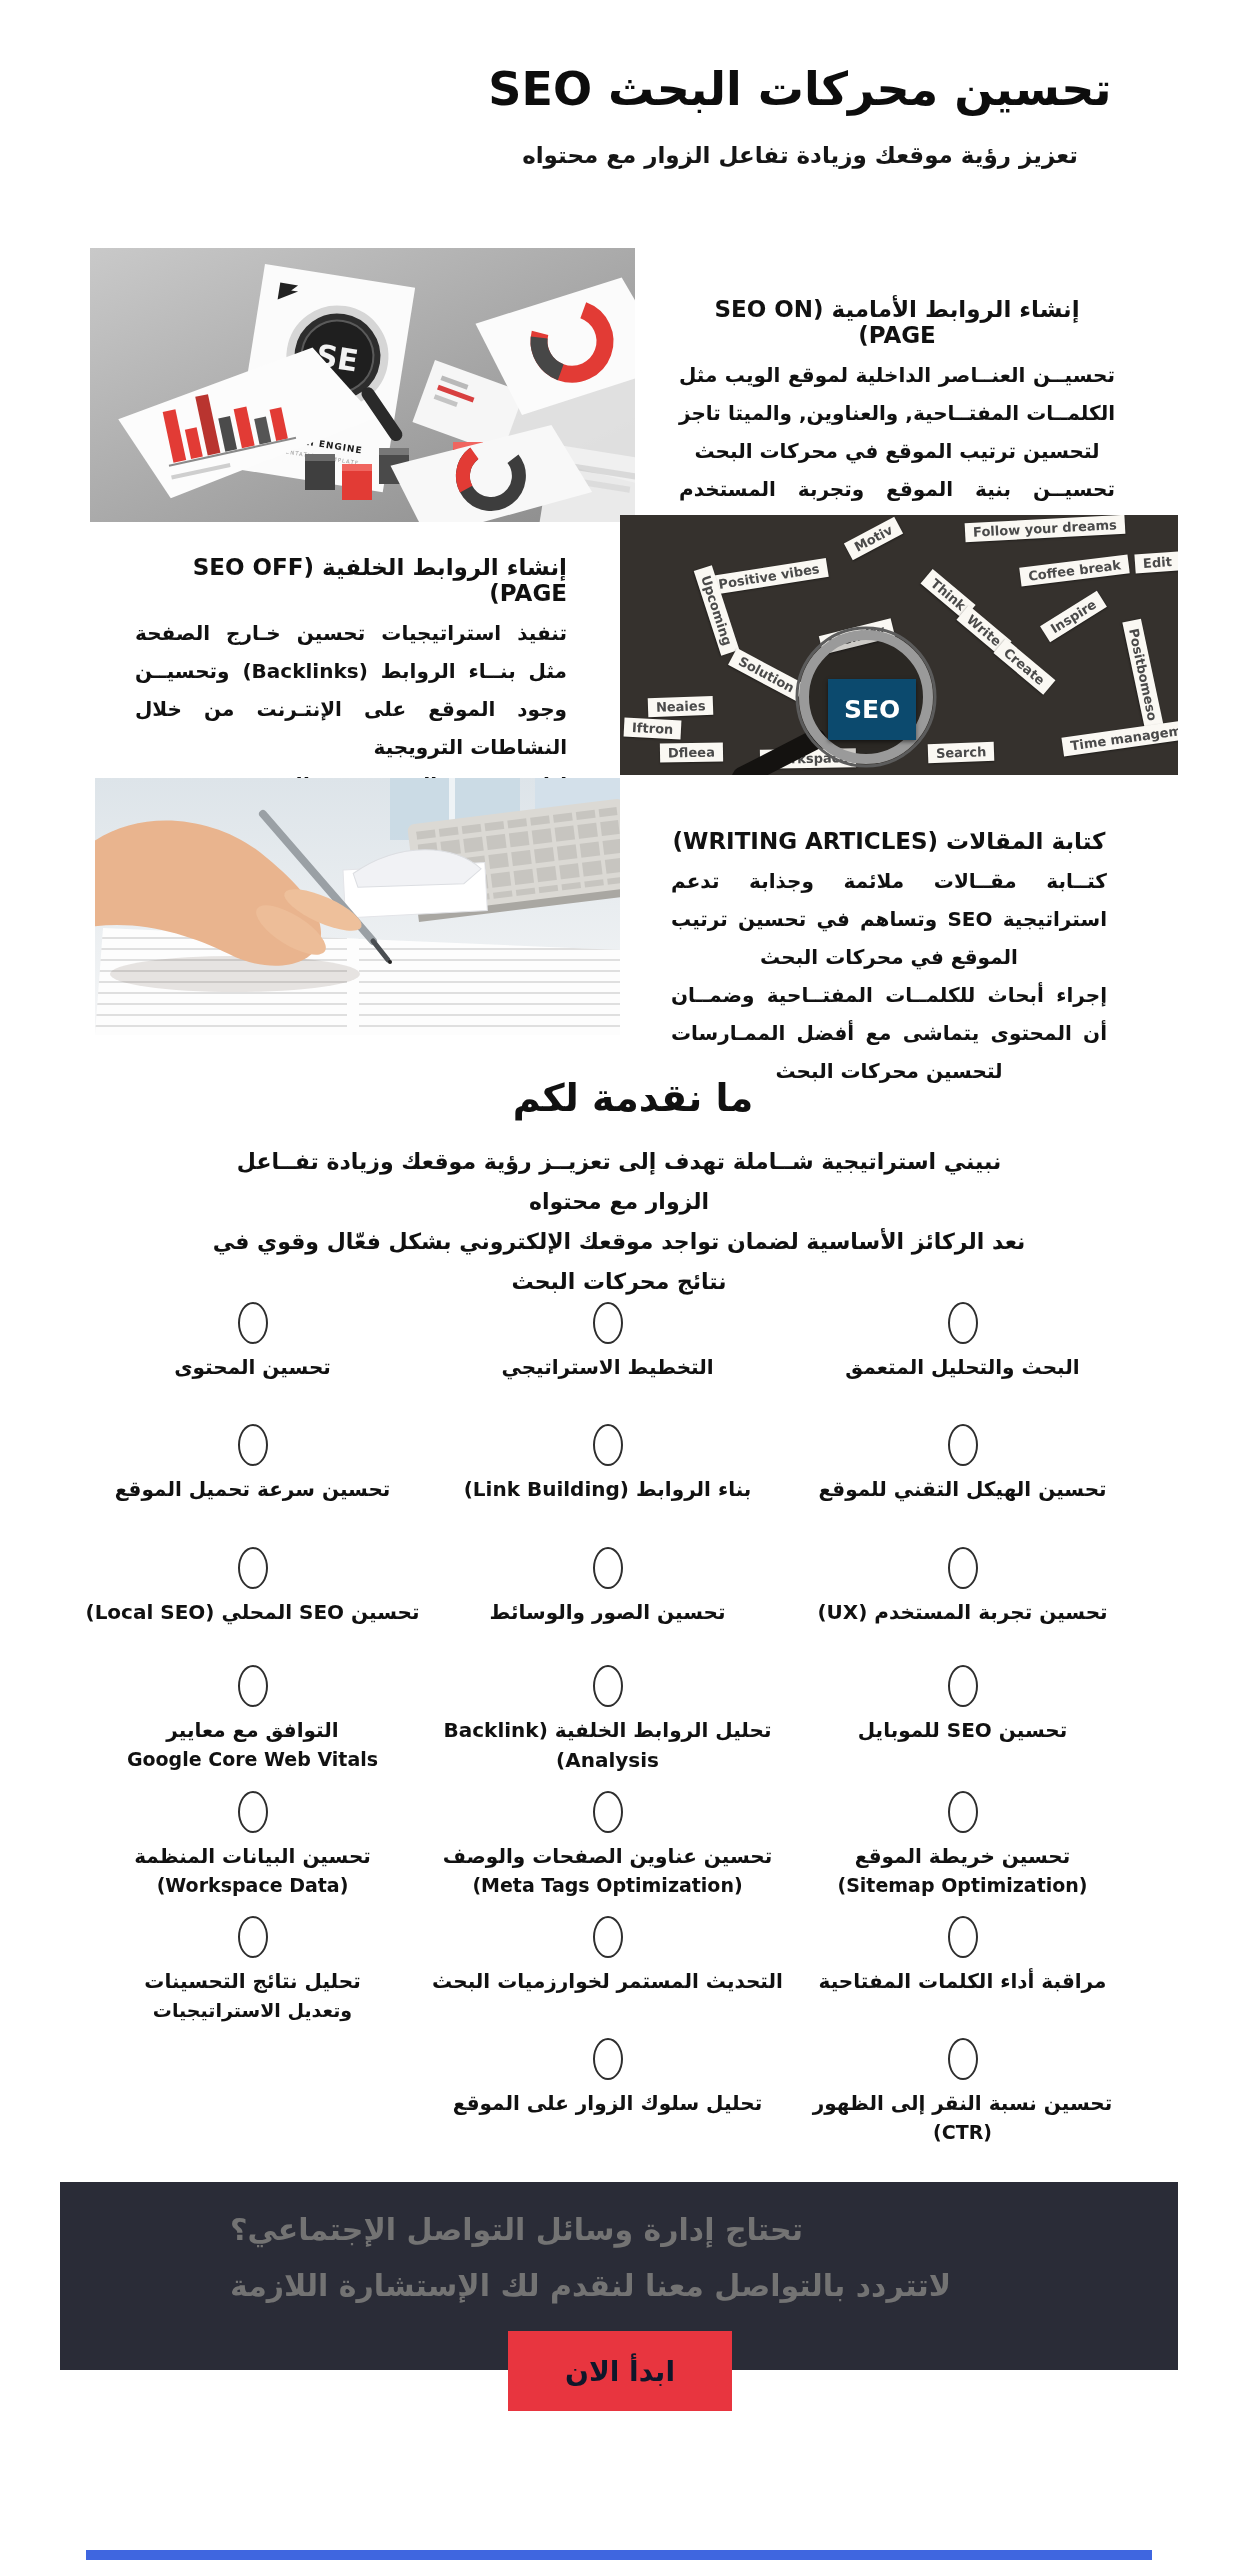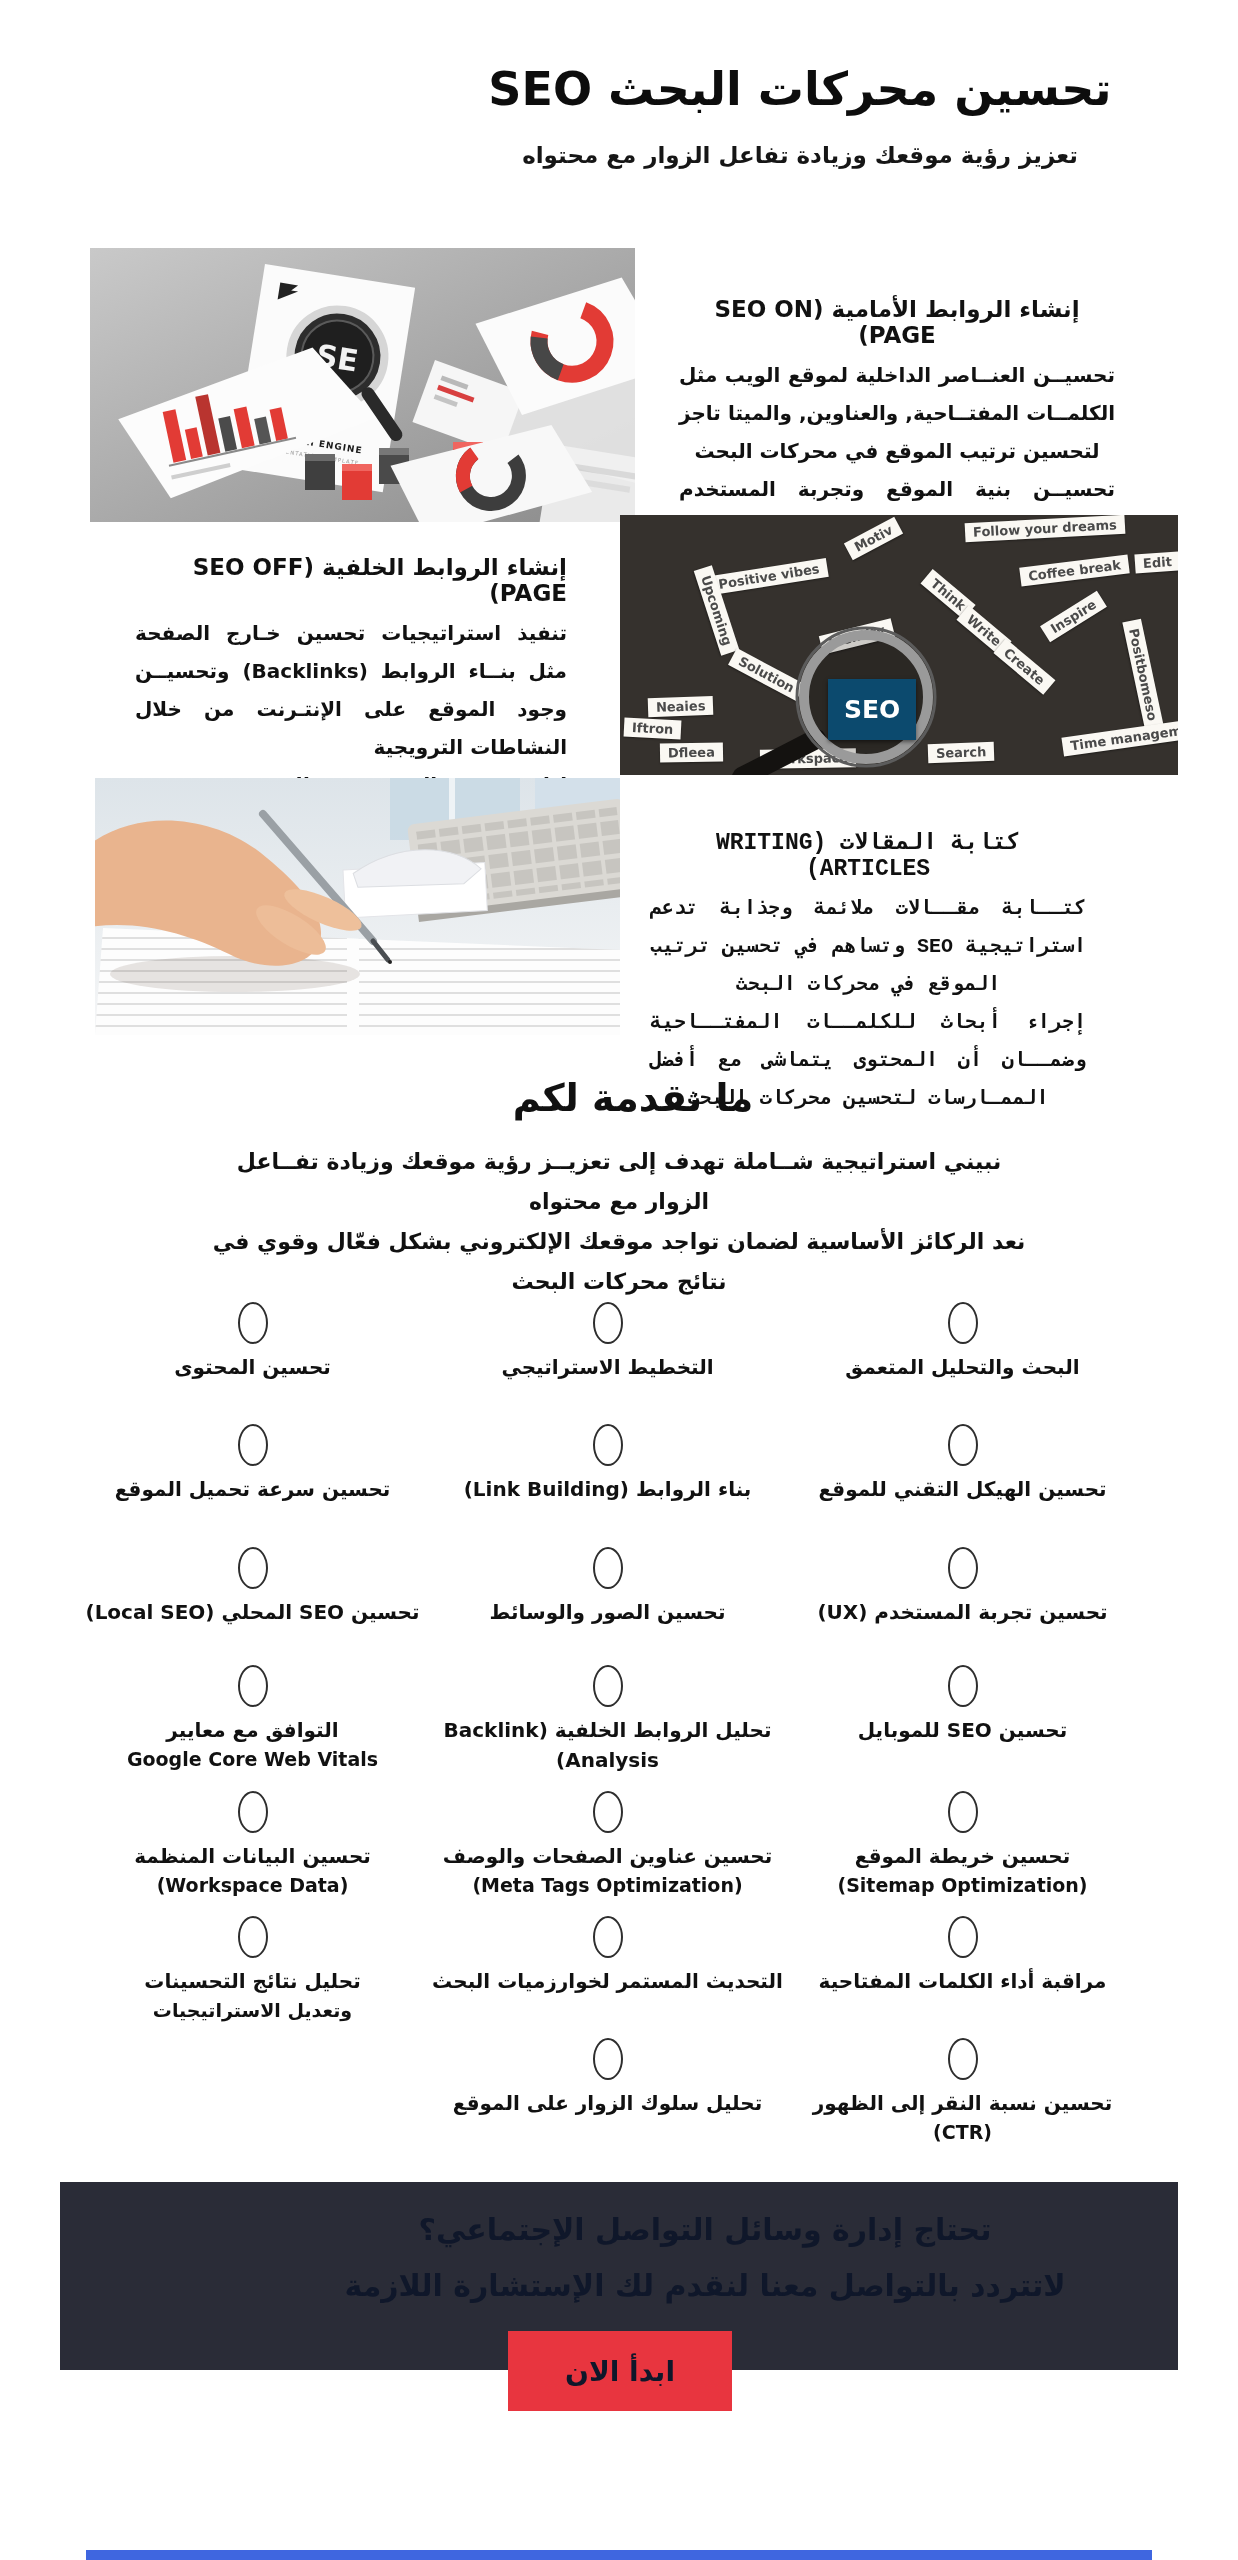--- a/index.html
+++ b/index.html
@@ -43,21 +43,21 @@
   .cell{flex:0 0 355px;text-align:center;}
   .radio{display:inline-block;width:30px;height:42px;border:2px solid #2e2e2e;border-radius:50%;
          background:#fff;box-sizing:border-box;}
   .cell-label{font-size:20px;font-weight:bold;margin-top:4px;line-height:30px;}
   .cell-sub{font-size:19px;font-weight:bold;line-height:28px;}
   .cell-sub:empty{display:none;}
   .ltr{direction:ltr;unicode-bidi:isolate;}
 
   
   .footer-box{position:absolute;left:60px;top:2182px;width:1118px;height:188px;background:#2a2c37;}
-  .footer-text{position:absolute;left:230px;top:2202px;width:950px;text-align:center;color:#0f172a;}
+  .footer-text{position:absolute;left:230px;top:2202px;width:950px;text-align:left;color:#737373;}
   .footer-text div{font-size:30px;font-weight:bold;line-height:56px;}
   .cta-button{position:absolute;left:508px;top:2331px;width:224px;height:80px;background:#e8353f;
         border:none;color:#0f172a;font-size:28px;font-weight:bold;font-family:"DejaVu Sans",sans-serif;
         cursor:pointer;}
   .bottom-bar{position:absolute;left:86px;top:2550px;width:1066px;height:10px;background:#3f66e0;}
 </style>
 </head>
 <body>
 
 <div class="page">
@@ -220,21 +220,21 @@
       <ellipse cx="140" cy="196" rx="125" ry="18" fill="rgba(90,70,60,0.14)"></ellipse>
       <path d="M-10 70 C 40 28, 122 36, 172 80 C 206 108, 234 140, 224 166 C 212 192, 168 194, 134 176 C 94 156, 40 140, -10 150 Z" fill="#e9b48e"></path>
       <line x1="168" y1="36" x2="278" y2="163" stroke="#9aa0a5" stroke-width="8" stroke-linecap="round"></line>
       <line x1="278" y1="163" x2="293" y2="182" stroke="#4a4e52" stroke-width="5" stroke-linecap="round"></line>
       <circle cx="295" cy="184" r="2" fill="#222"></circle>
       <ellipse cx="196" cy="152" rx="40" ry="15" fill="#edbd98" transform="rotate(32 196 152)"></ellipse>
       <ellipse cx="228" cy="132" rx="42" ry="13" fill="#eec09b" transform="rotate(24 228 132)"></ellipse>
     </svg>
   </div>
 
-  <section class="sec-text t-center" style="left:650px;top:828px;width:436px;font-family:Liberation Mono, monospace;">
+  <section class="sec-text t-center" style="left:671px;top:828px;width:436px;">
     <h2>كتابة المقالات (WRITING ARTICLES)</h2>
     <p>كتــابة مقــالات ملائمة وجذابة تدعم استراتيجية SEO وتساهم في تحسين ترتيب الموقع في محركات البحث</p>
     <p>إجراء أبحاث للكلمــات المفتــاحية وضمــان أن المحتوى يتماشى مع أفضل الممـارسات لتحسين محركات البحث</p>
   </section>
 
   <h2 class="offer-heading">ما نقدمة لكم</h2>
   <div class="offer-paragraphs">
     <p>نبيني استراتيجية شــاملة تهدف إلى تعزيــز رؤية موقعك وزيادة تفــاعل الزوار مع محتواه</p>
     <p>نعد الركائز الأساسية لضمان تواجد موقعك الإلكتروني بشكل فعّال وقوي في نتائج محركات البحث</p>
   </div>

